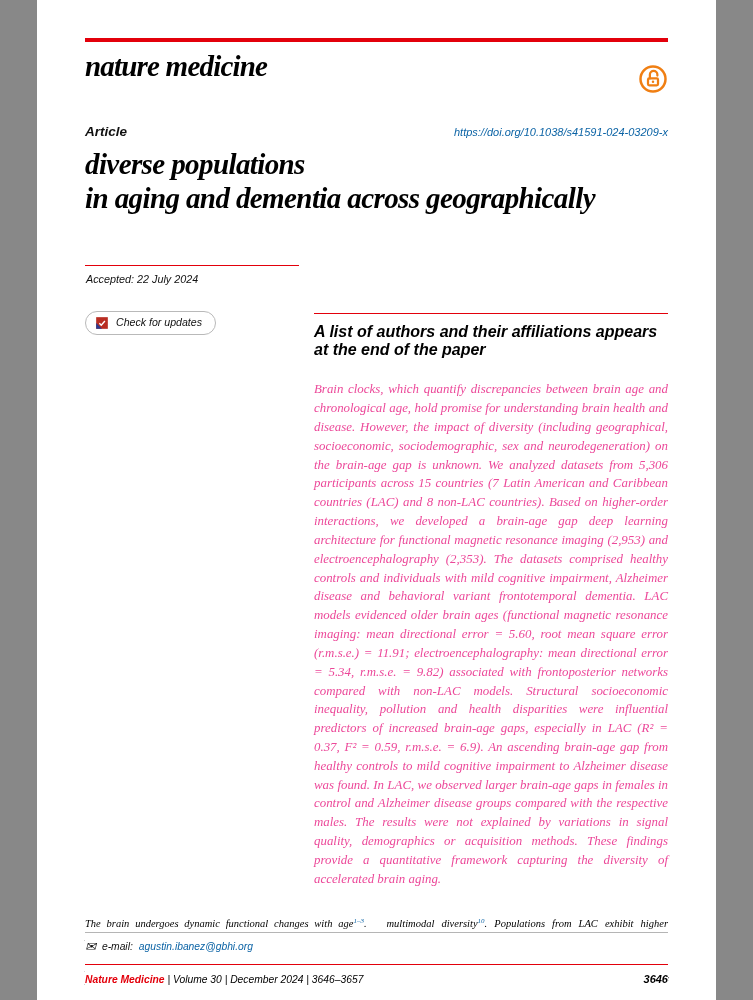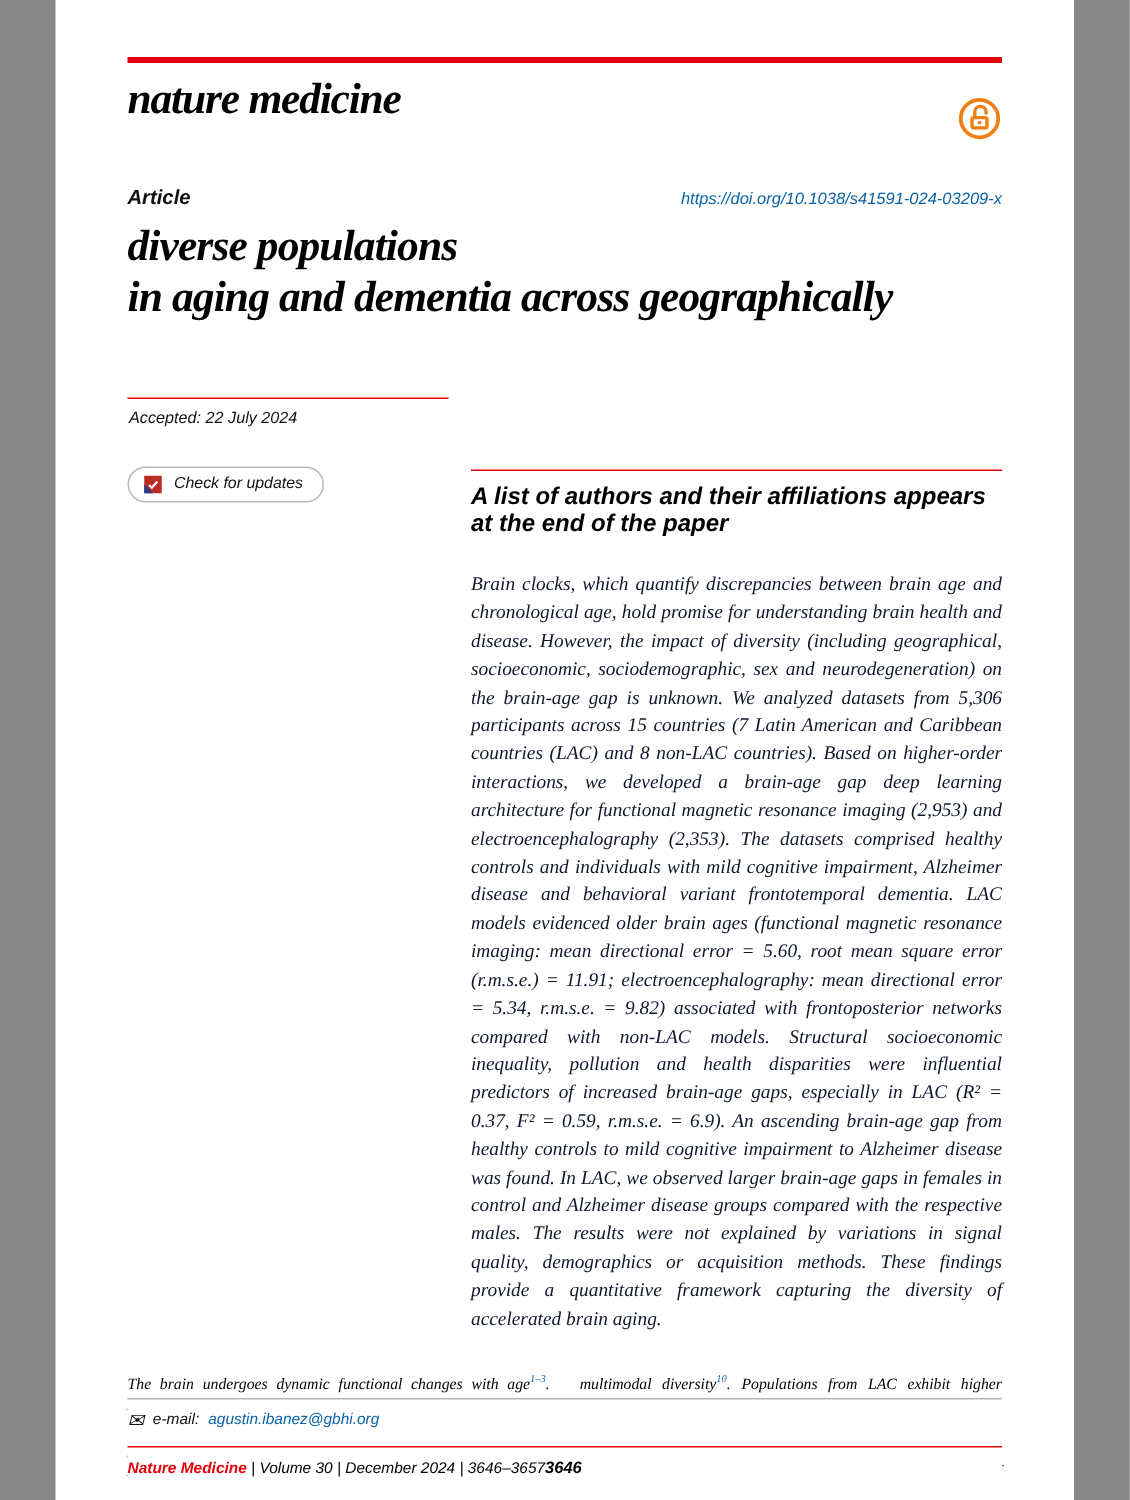--- a/index.html
+++ b/index.html
@@ -41,41 +41,41 @@
     margin-top:20px; display:inline-flex; align-items:flex-start; gap:7px;
     border:1px solid #b9b9b9; border-radius:13px; padding:4px 13px 4px 9px;
     font-family:"Liberation Sans", sans-serif; font-size:10.6px; color:#111;
     background:#fff; cursor:pointer;
   }
   .authors-note {
     border-top:1px solid var(--brand-red); padding-top:9px;
     font-family:"Liberation Sans", sans-serif; font-weight:700; font-size:16px; color:#000;margin-top:48px;
   }
   .abstract {
-    margin-top:21px; font-size:12.9px; line-height:1.46; text-align:justify; color:#0f172a;
+    margin-top:21px; font-size:12.9px; line-height:1.46; text-align:justify; color:#ec4899;
   }
 
   
   .body-cols {
     margin-top:28px; display:grid; grid-template-columns:1fr 1fr; column-gap:20px;
     font-size:10.5px; line-height:1.38; text-align:justify; hyphens:auto; color:#000;
   }
   sup.ref { color:var(--link-blue); font-size:7px; line-height:0; }
 
   
   .bottom-block { position:absolute; left:48px; right:48px; bottom:0; background:#fff; }
   .email-row {
     border-top:1px solid #b5b5b5; display:flex; align-items:center; gap:6px;
     font-family:"Liberation Sans", sans-serif; font-size:10.3px; padding:7px 0 11px 0;
   }
   .email-icon { font-size:13px; line-height:1; }
   .email-link { color:var(--link-blue); text-decoration:none; }
   .footer-rule { height:1px; background:var(--brand-red); }
   .footer-row {
-    display:flex; align-items:baseline;
+    display:flex; justify-content:space-between; align-items:baseline;
     font-family:"Liberation Sans", sans-serif; font-size:10.3px; padding:8px 0 15px 0; color:#000;
   }
   .footer-journal { color:var(--brand-red); font-weight:700; }
   .footer-page { font-weight:700; font-size:11px; }
 </style>
 </head>
 <body>
 
 <div class="page">
   <div class="content">

